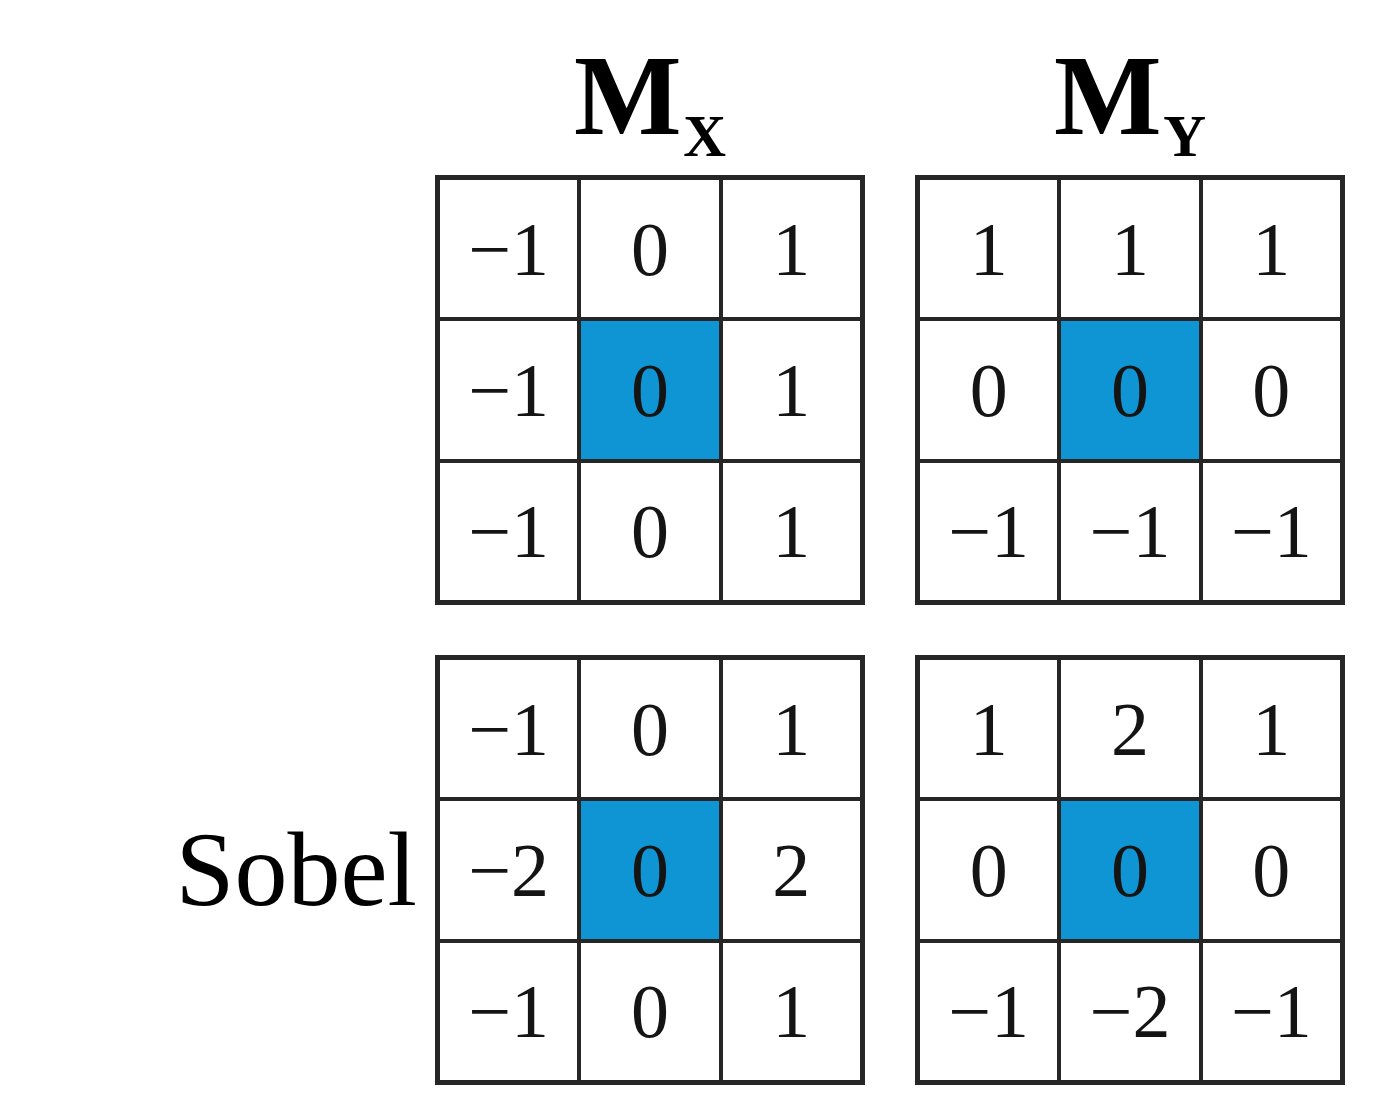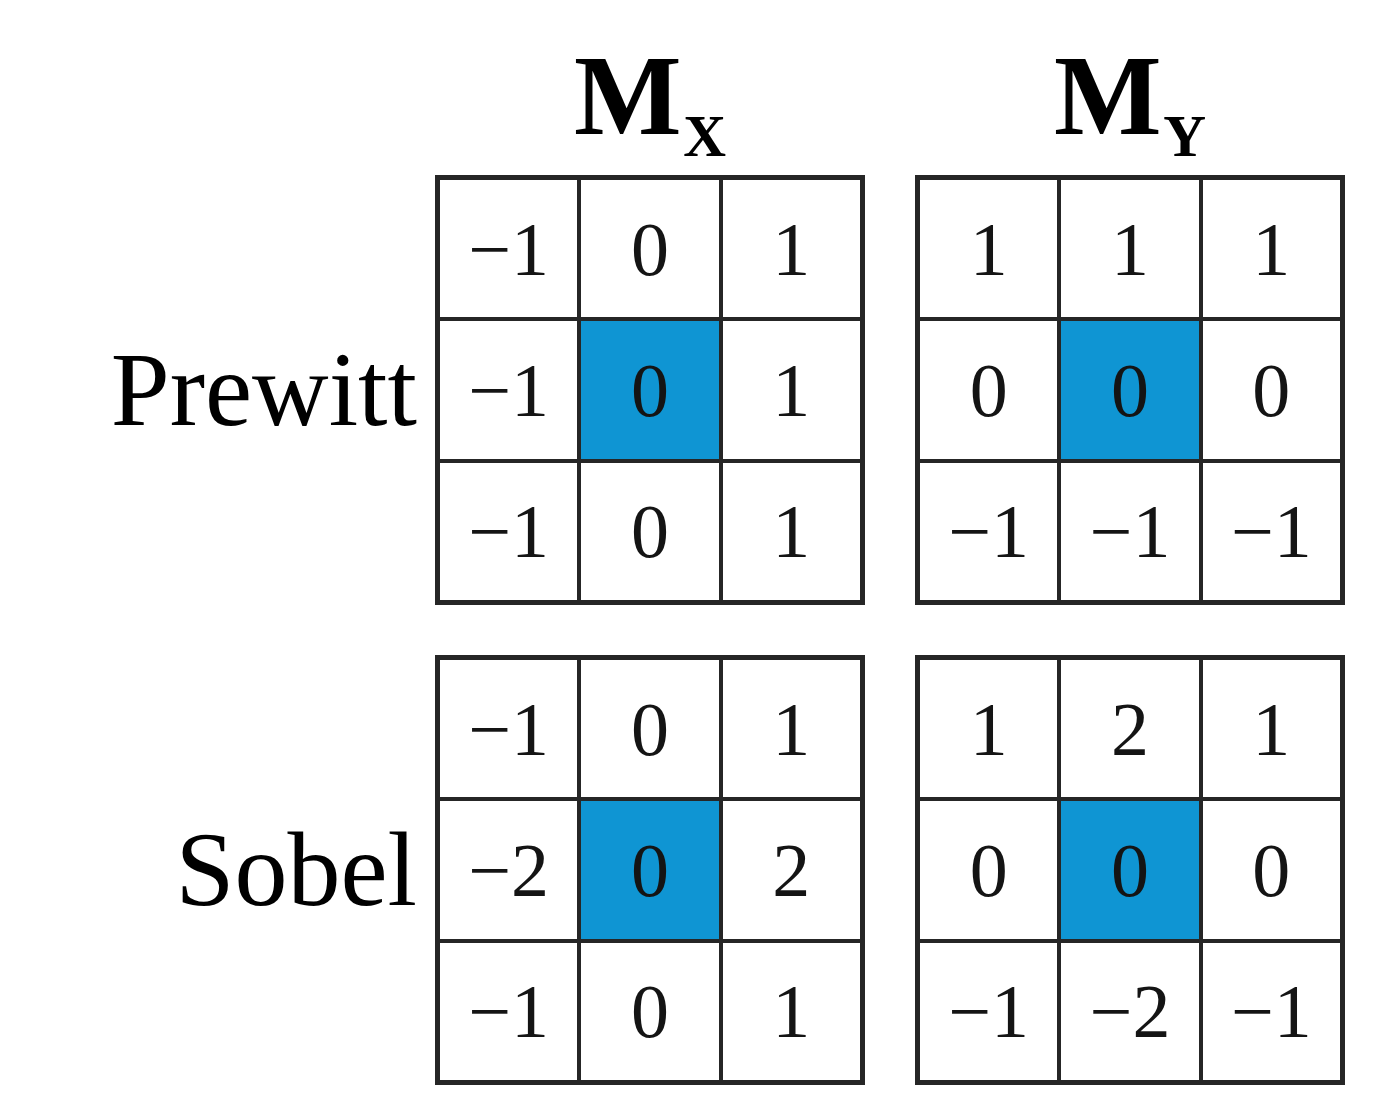--- a/index.html
+++ b/index.html
@@ -89,21 +89,20 @@
 
   <div class="col-header header-mx">
     <span>M</span>
       <span class="sub">X</span>
   </div>
   <div class="col-header header-my">
     <span>M</span>
       <span class="sub">Y</span>
   </div>
 
-  <div class="row-label label-prewitt">Prewitt</div>
   <div class="row-label label-sobel">Sobel</div>
 
   <div class="matrix m-prewitt-mx">
     <div class="cell">−1</div>
     <div class="cell">0</div>
     <div class="cell">1</div>
     <div class="cell">−1</div>
     <div class="cell hl">0</div>
     <div class="cell">1</div>
     <div class="cell">−1</div>

